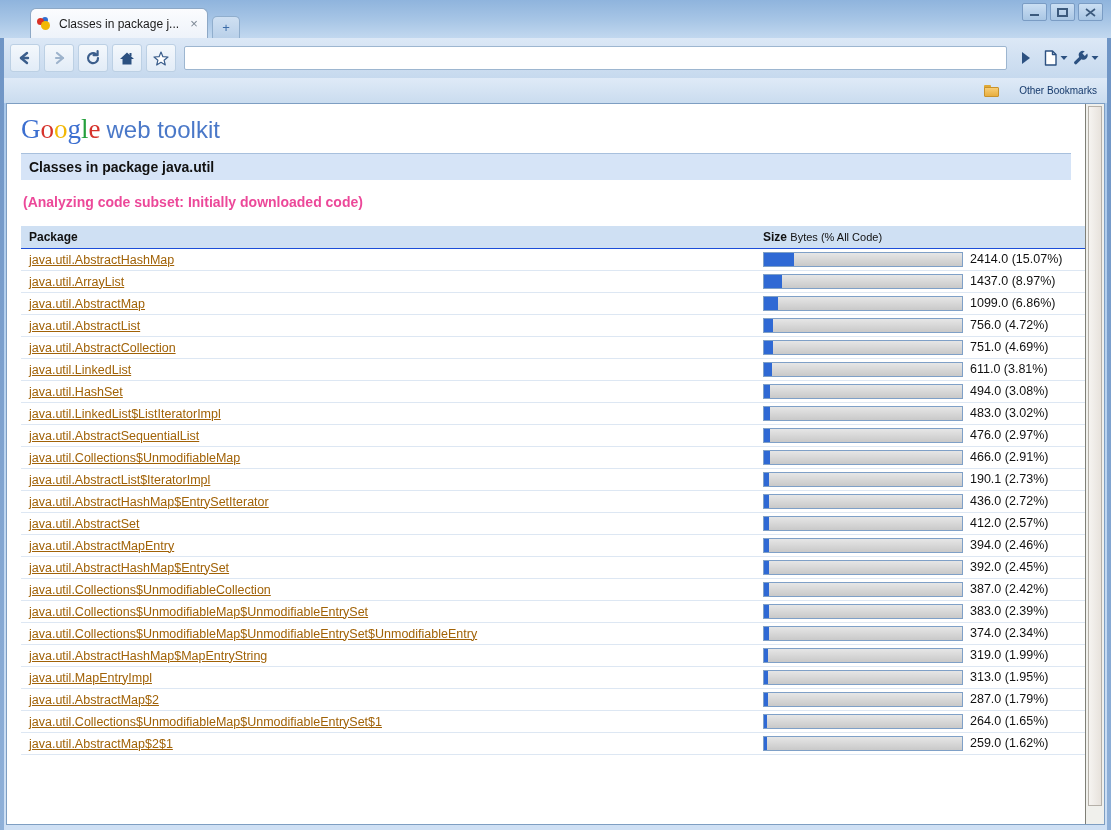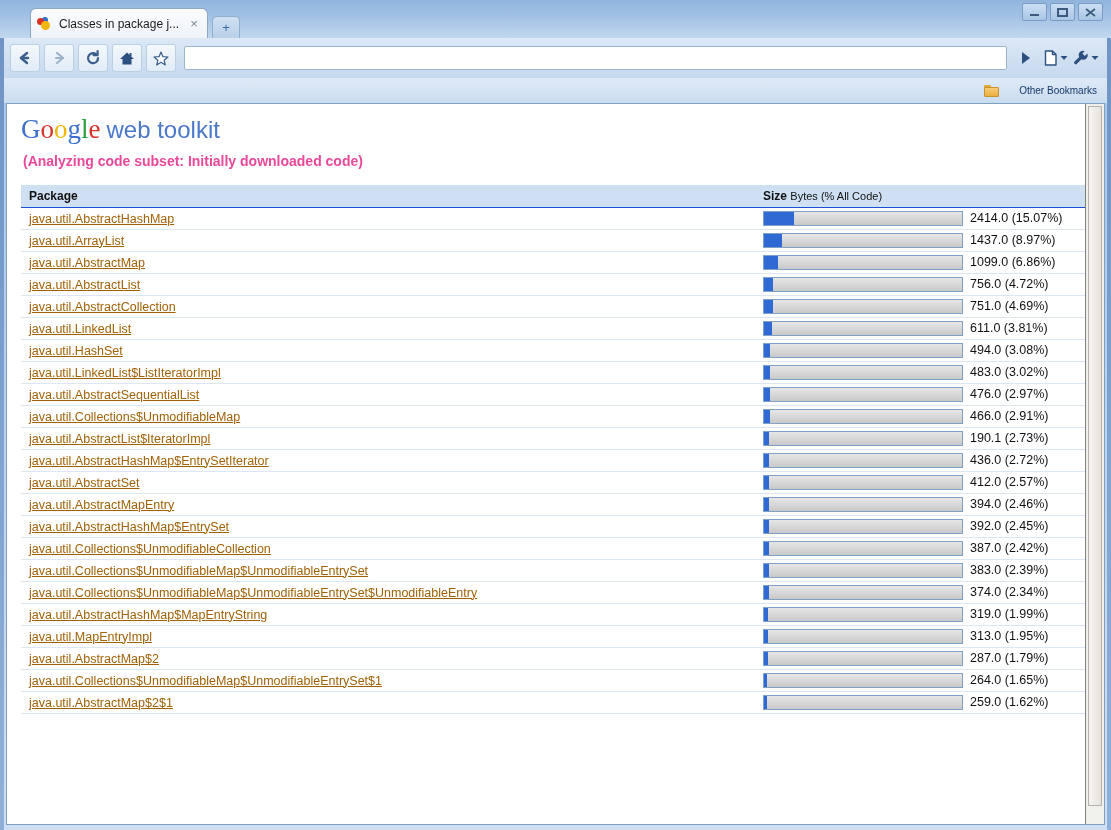--- a/index.html
+++ b/index.html
@@ -369,20 +369,21 @@
   </div>
 
   <div id="viewport">
     <div id="page">
       <div id="page-inner">
 
         <div id="gwt-logo">
           <span class="g1">G</span><span class="o1">o</span><span class="o2">o</span><span class="g2">g</span><span class="l1">l</span><span class="e1">e</span><span class="wt">web toolkit</span>
         </div>
 
+        <div id="title-bar">Classes in package java.util</div>
 
         <div id="subset-note">(Analyzing code subset: Initially downloaded code)</div>
 
         <table id="classes">
           <thead>
             <tr>
               <th class="col-pkg">Package</th>
               <th class="col-size">
                 <span>Size</span>
                 <span class="sz-sub">Bytes (% All Code)</span>

